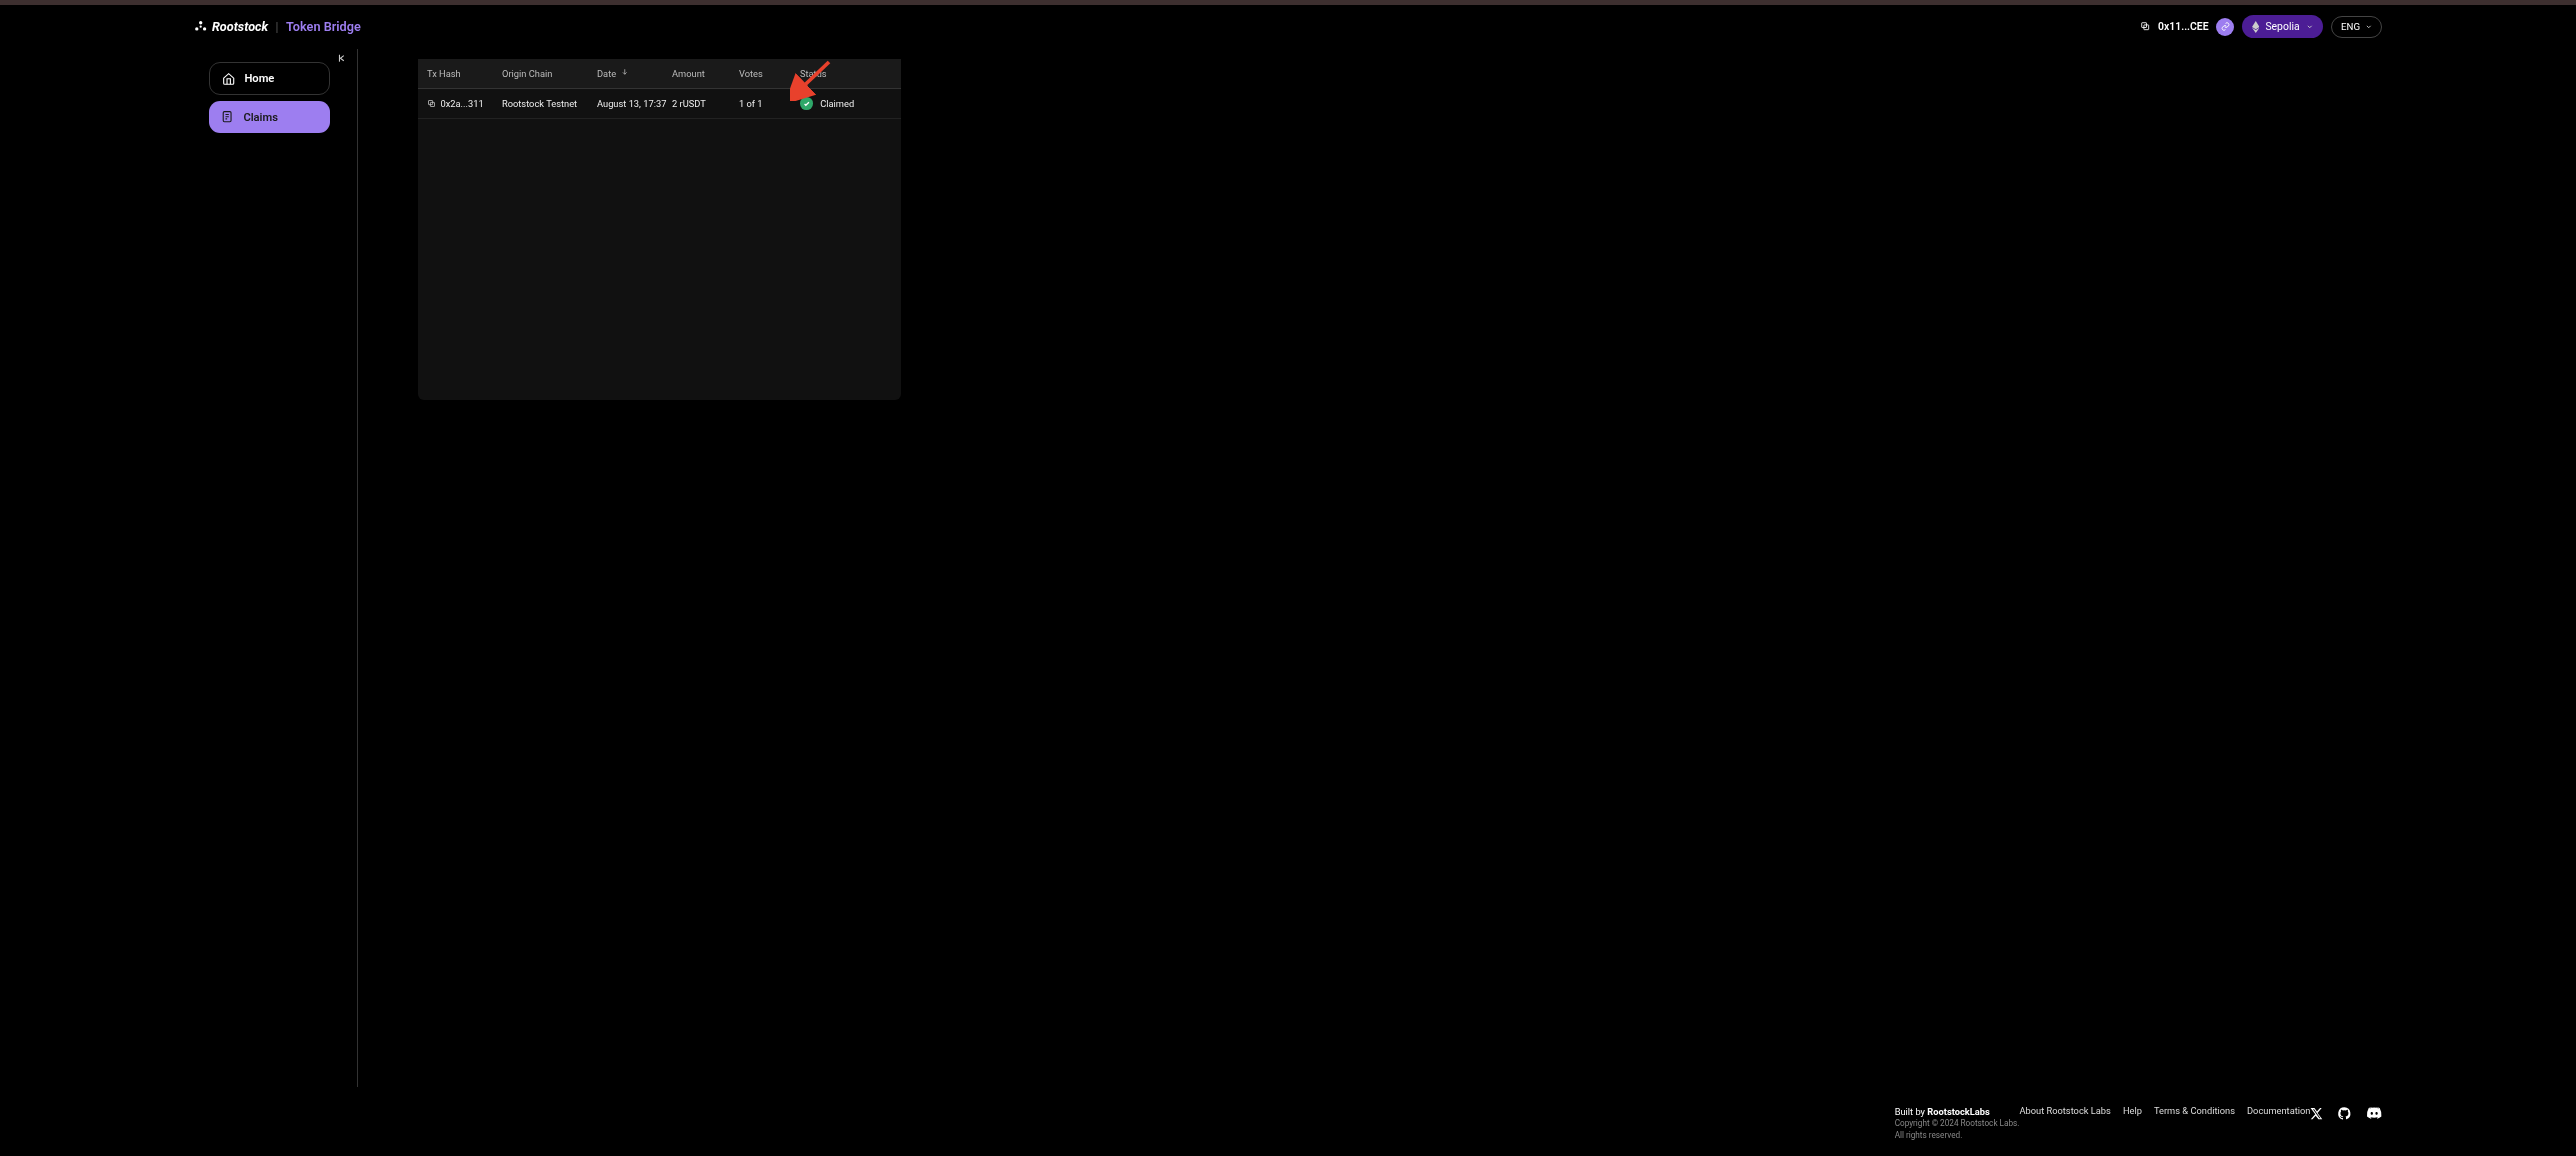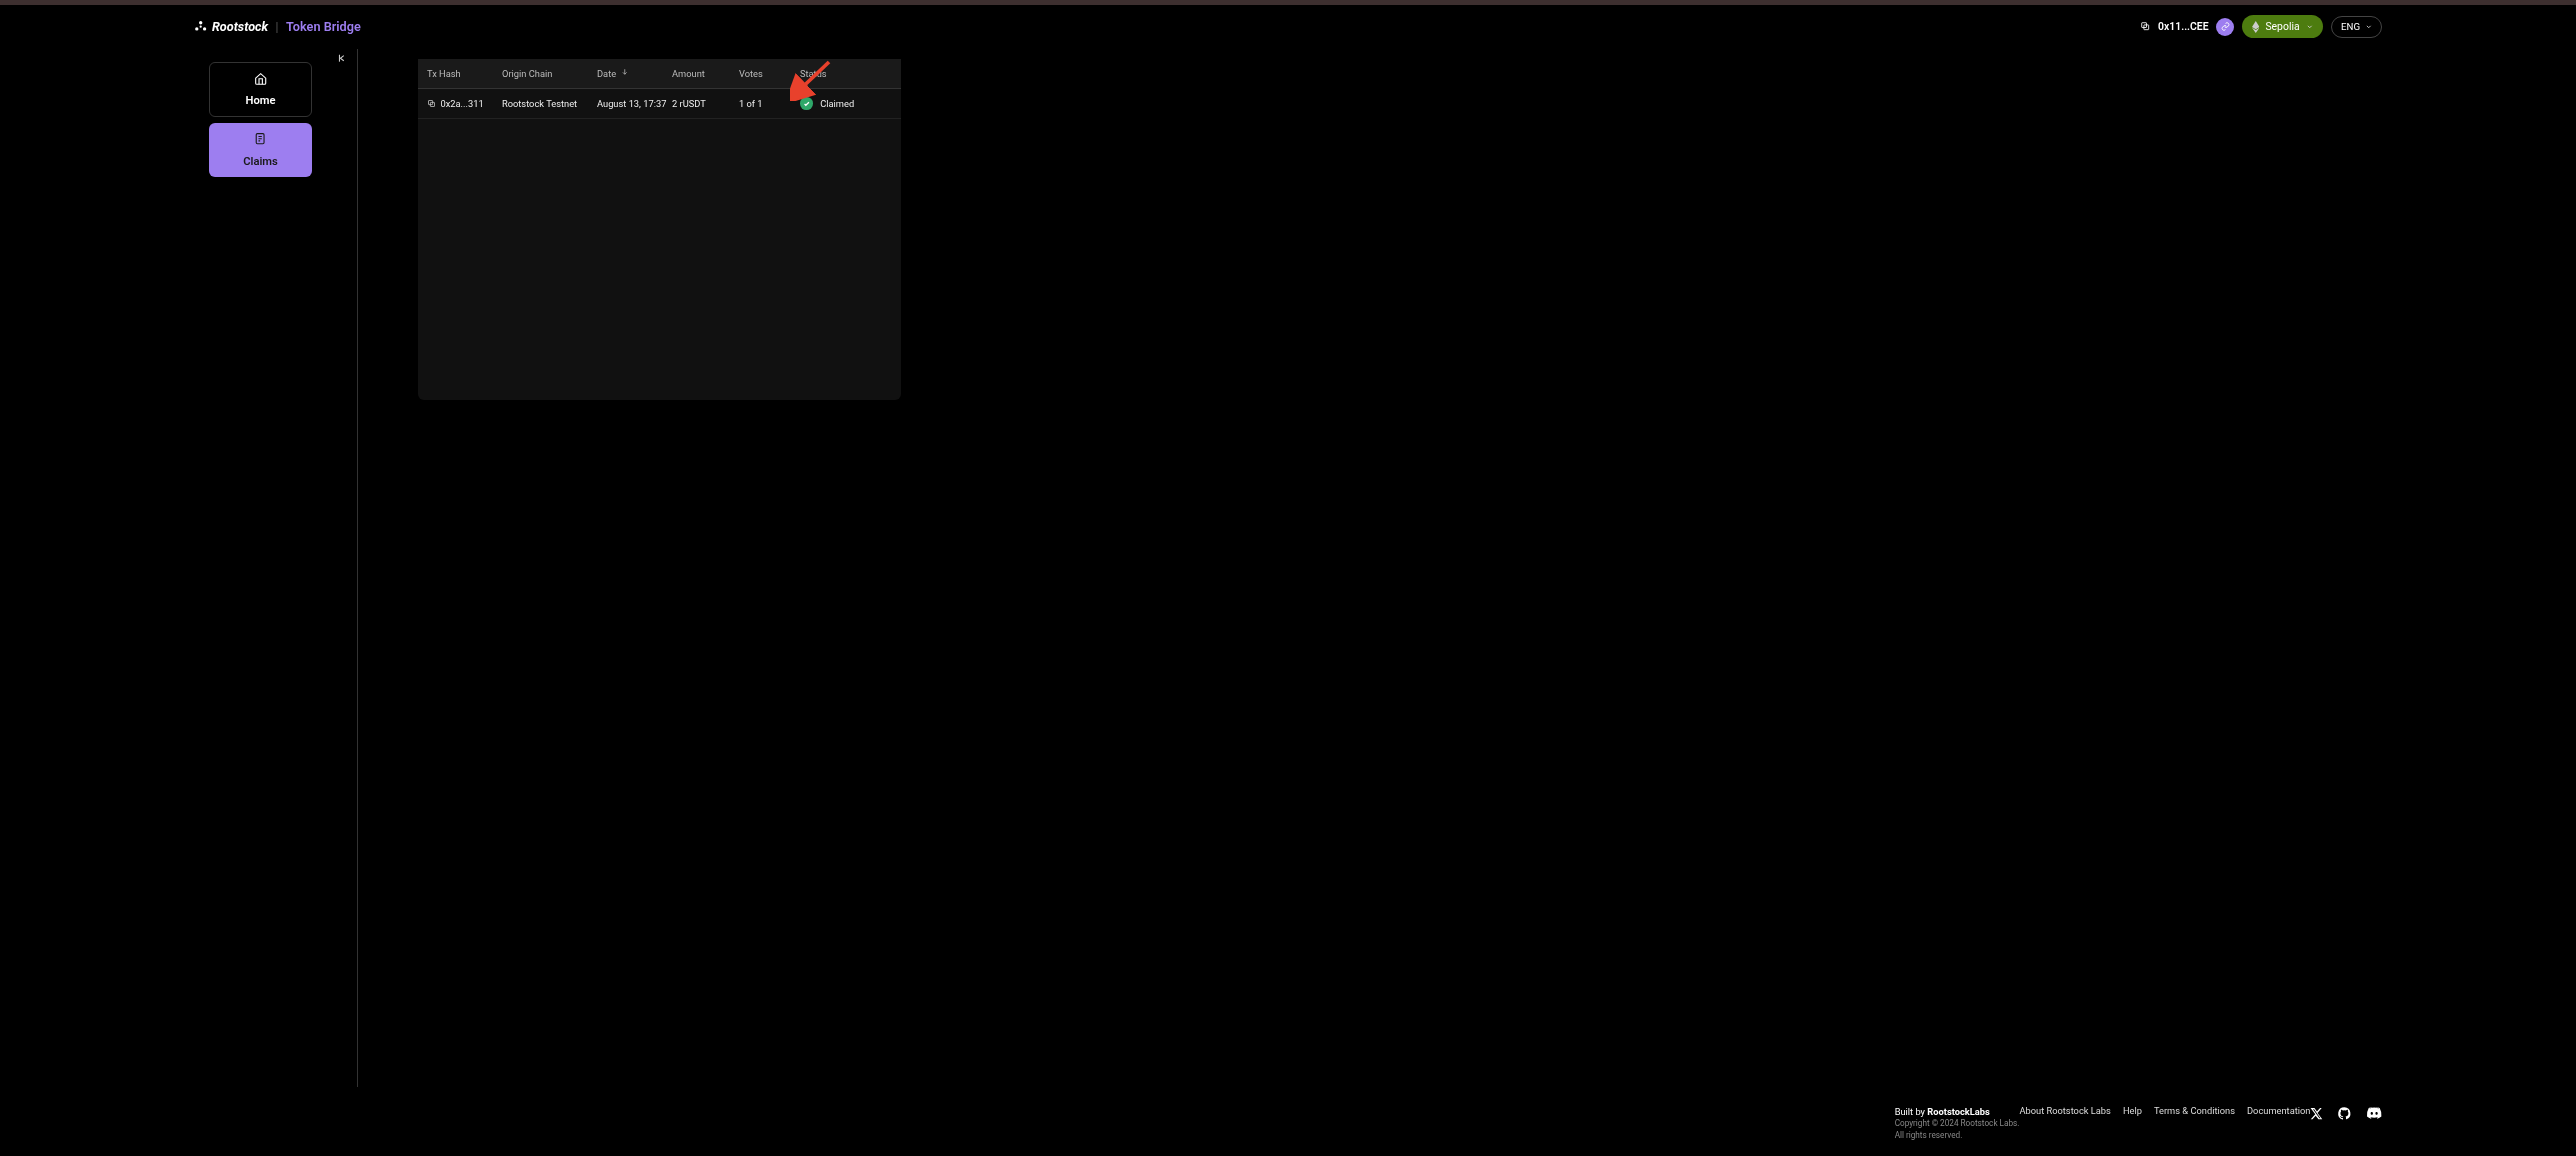--- a/index.html
+++ b/index.html
@@ -61,21 +61,21 @@
   .chain-icon {
     width: 18px;
     height: 18px;
     border-radius: 50%;
     background: #9d7ef0;
     display: flex;
     align-items: center;
     justify-content: center;
   }
   .network-pill {
-    background: #4d7c0f;
+    background: #4c1d95;
     border-radius: 12px;
     padding: 5.2px 10.4px;
     display: flex;
     align-items: center;
     gap: 6px;
     cursor: pointer;
   }
   .eth-diamond {
     width: 7.5px;
     height: 12px;
@@ -106,28 +106,27 @@
     top: 4.5px;
     right: 12px;
     cursor: pointer;
     color: #ccc;
   }
   .nav-item {
     display: flex;
     align-items: center;
     gap: 9px;
     padding: 9px 12px;
-    border-radius: 6px;
+    border-radius: 11px;
     margin-bottom: 6px;
     font-weight: 600;
     font-size: 11.2px;
     cursor: pointer;
-    width: 103px;
+    width: 121px;
     margin-left: 15px;
-    flex-direction: column;
   }
   .nav-item.inactive {
     border: 0.7px solid #333;
     color: #fff;
   }
   .nav-item.active {
     background: #9d7ef0;
     color: #1a1a1a;
   }
   .sidebar-divider {

